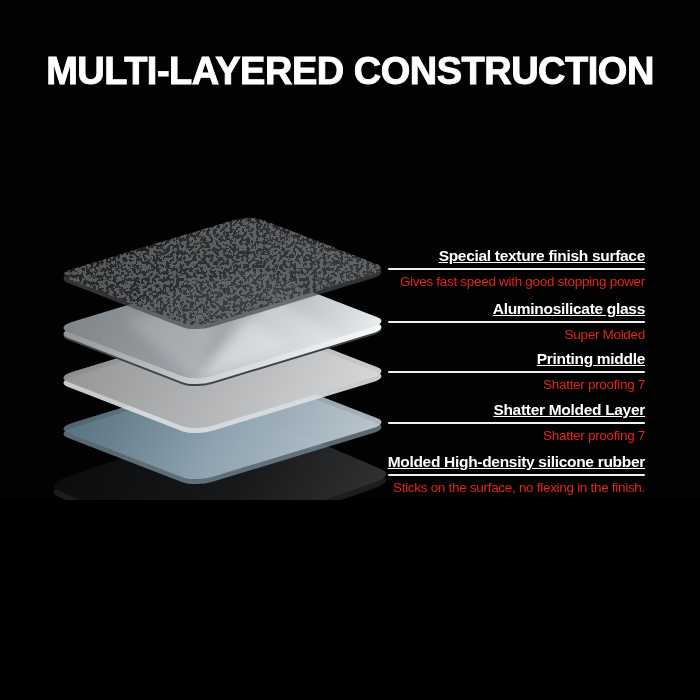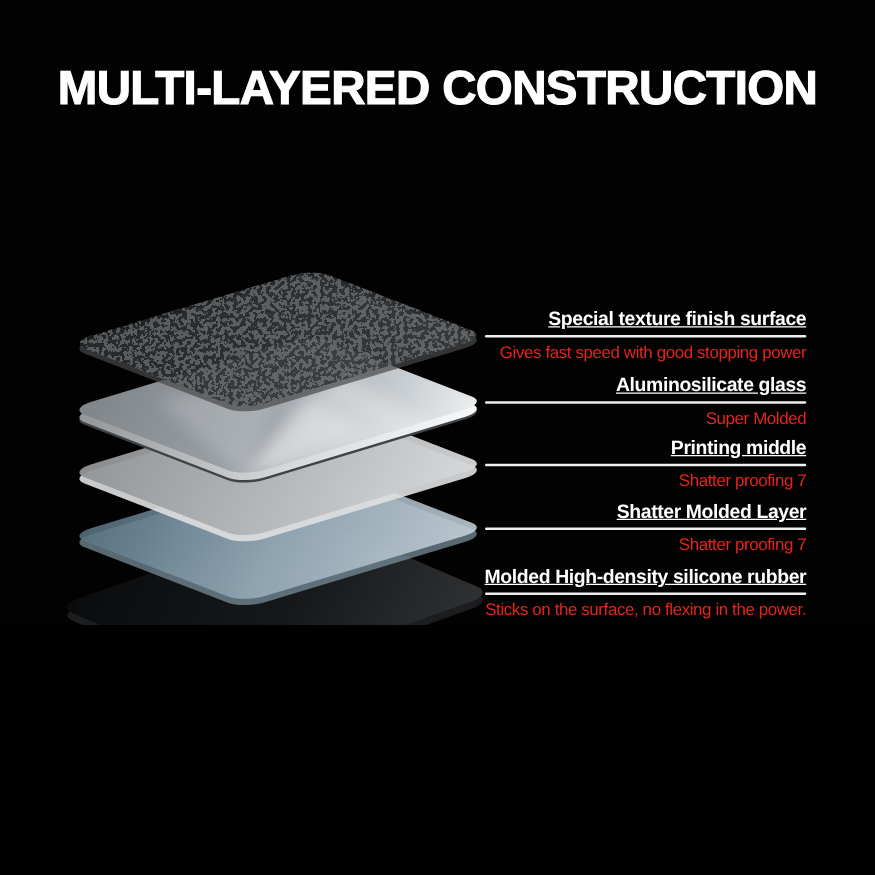--- a/index.html
+++ b/index.html
@@ -142,16 +142,16 @@
 
   <div class="label-group g4">
     <div class="label">Shatter Molded Layer</div>
     <div class="rule"></div>
     <div class="sublabel">Shatter proofing 7</div>
   </div>
 
   <div class="label-group g5">
     <div class="label">Molded High-density silicone rubber</div>
     <div class="rule"></div>
-    <div class="sublabel">Sticks on the surface, no flexing in the power.</div>
+    <div class="sublabel">Sticks on the surface, no flexing in the finish.</div>
   </div>
 
 </div>
 
 </body></html>

